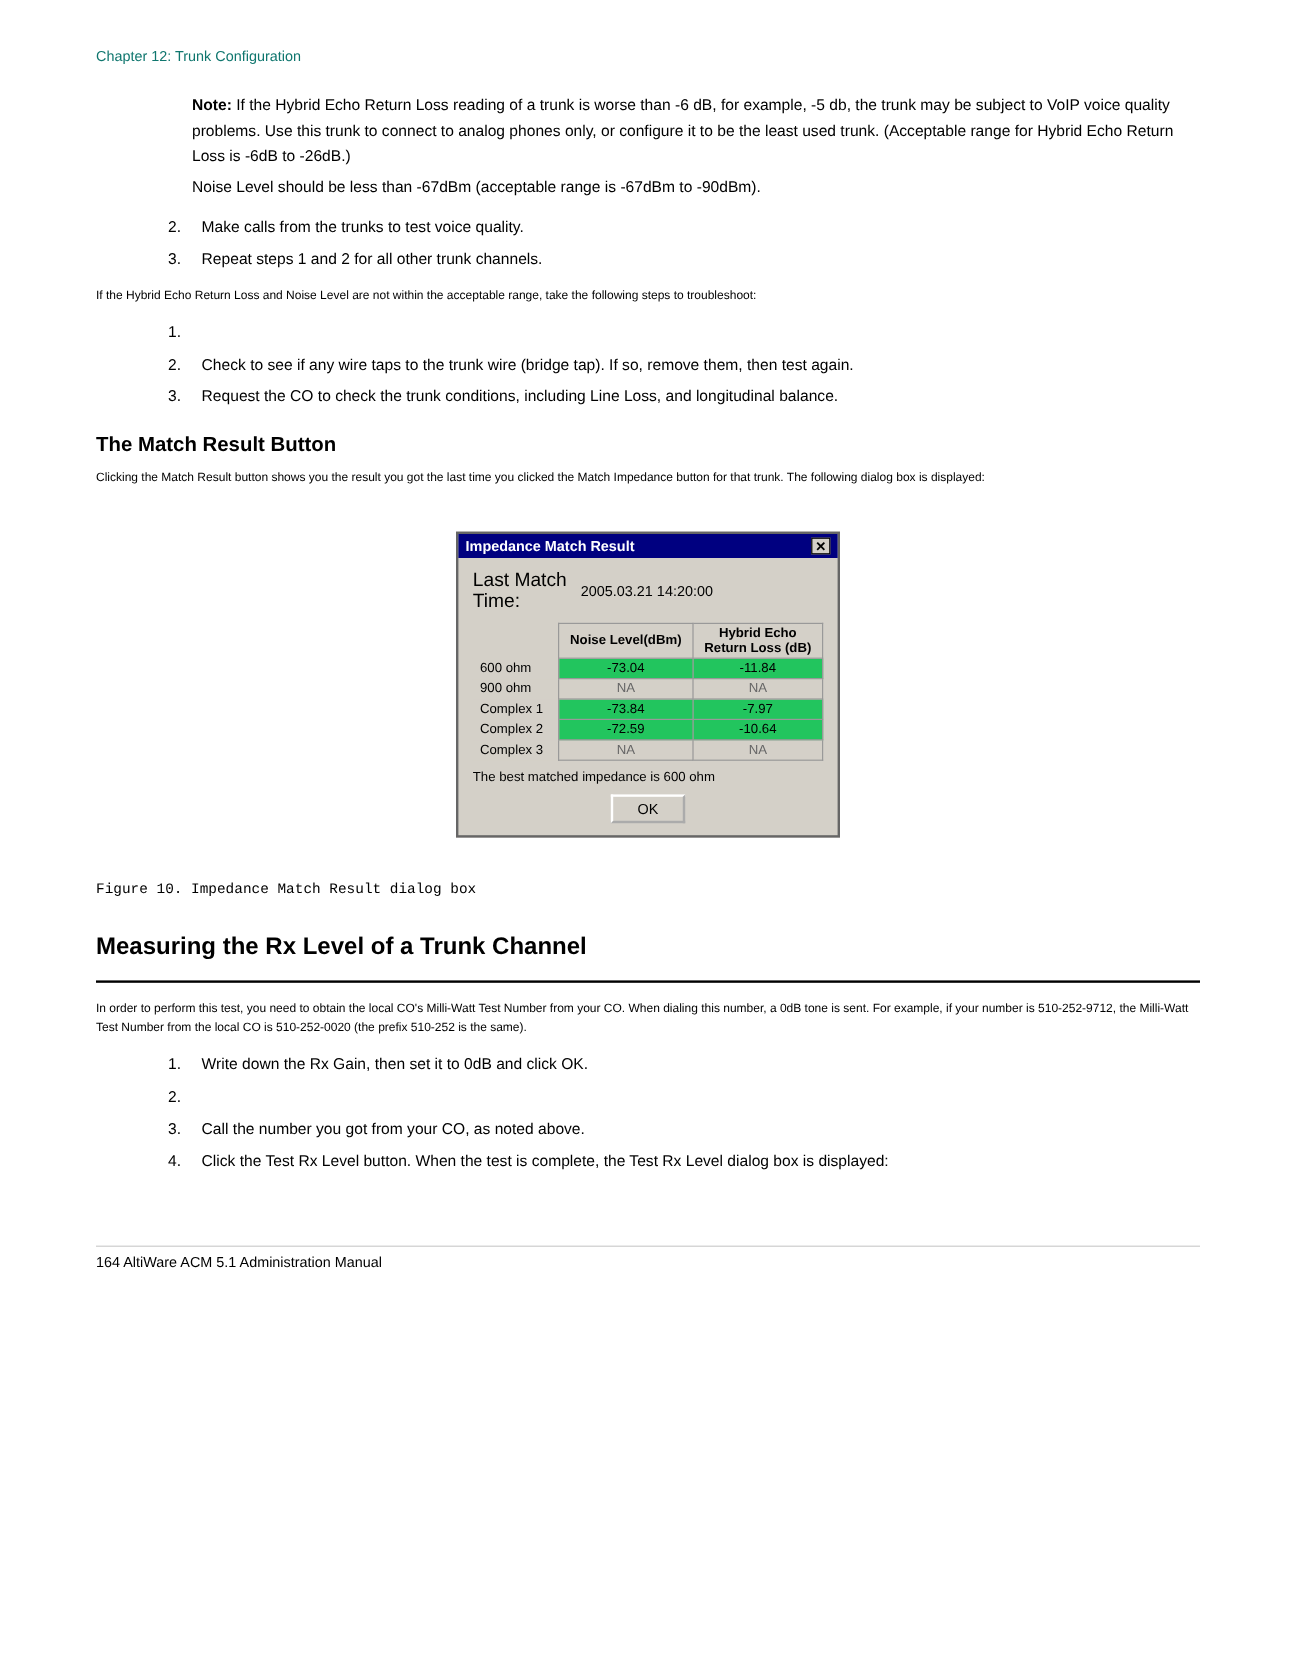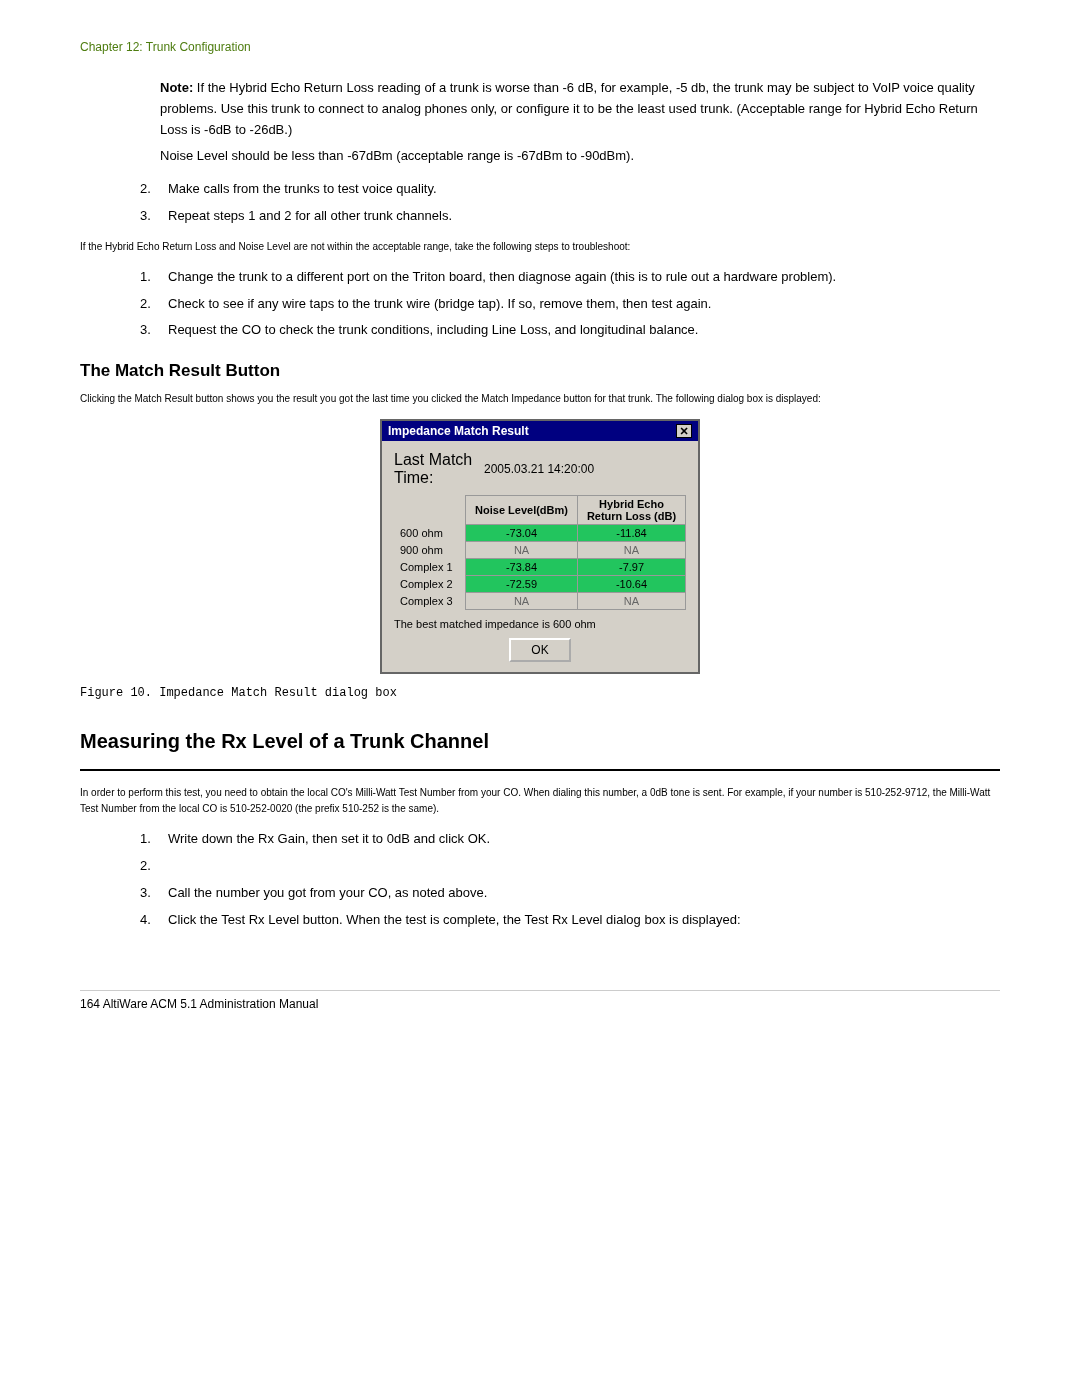--- a/index.html
+++ b/index.html
@@ -7,21 +7,21 @@
       background: #fff;
       font-family: 'Courier New', Courier, monospace;
       font-size: 13px;
       color: #000;
       width: 1080px;
       min-height: 1397px;
       padding: 40px 80px 60px 80px;
     }
     .chapter-header {
       font-size: 12px;
-      color: #4d7c0f;
+      color: #0f766e;
       margin-bottom: 24px;
       font-family: Arial, sans-serif;
     }
     .note-block {
       margin-left: 80px;
       margin-bottom: 12px;
       font-family: Arial, sans-serif;
       font-size: 13px;
       line-height: 1.6;
     }
@@ -61,21 +61,21 @@
     .major-heading {
       font-family: Arial, sans-serif;
       font-size: 20px;
       font-weight: bold;
       border-bottom: 2px solid #000;
       margin-top: 30px;
       margin-bottom: 14px;
       padding-bottom: 16px;
     }
     .dialog-container {
-      margin: 12px auto;
+      margin: 36px auto;
       width: 320px;
     }
     .dialog-box {
       border: 2px solid #666;
       background: #d4d0c8;
       font-family: Arial, sans-serif;
       font-size: 12px;
     }
     .dialog-titlebar {
       background: #000080;
@@ -200,21 +200,20 @@
     <span class="num">3.</span>
     <span>Repeat steps 1 and 2 for all other trunk channels.</span>
   </li>
 </ol>
 
 <p class="body-text">If the Hybrid Echo Return Loss and Noise Level are not within the acceptable range, take the following steps to troubleshoot:</p>
 
 <ol class="numbered-list">
   <li>
     <span class="num">1.</span>
-    <span>Change the trunk to a different port on the Triton board, then diagnose again (this is to rule out a hardware problem).</span>
   </li>
   <li>
     <span class="num">2.</span>
     <span>Check to see if any wire taps to the trunk wire (bridge tap). If so, remove them, then test again.</span>
   </li>
   <li>
     <span class="num">3.</span>
     <span>Request the CO to check the trunk conditions, including Line Loss, and longitudinal balance.</span>
   </li>
 </ol>

